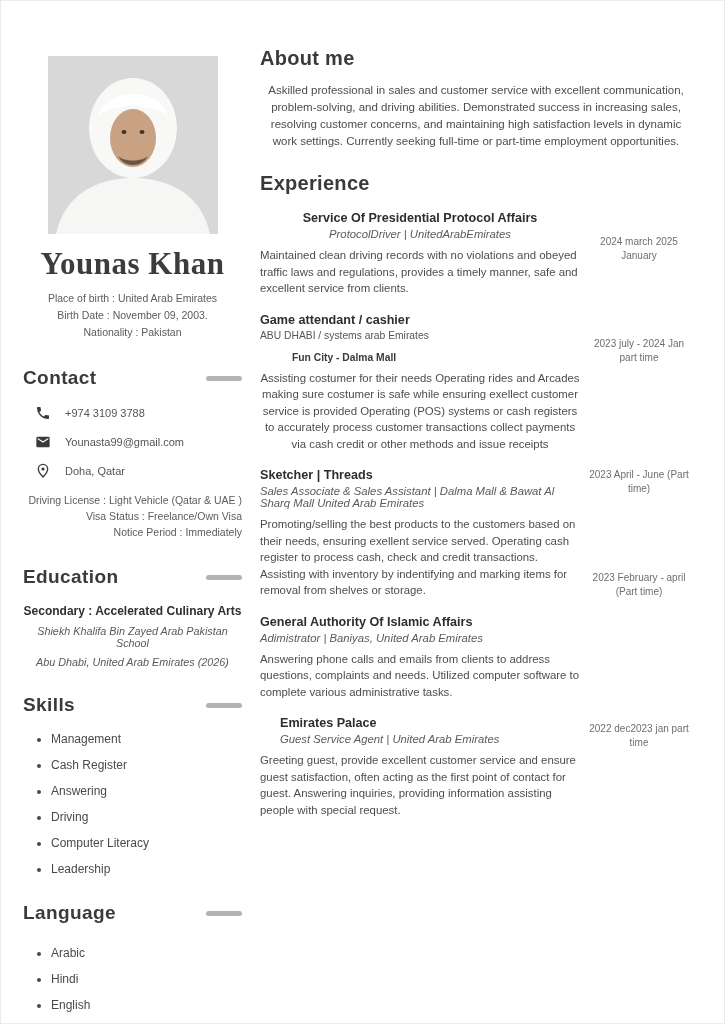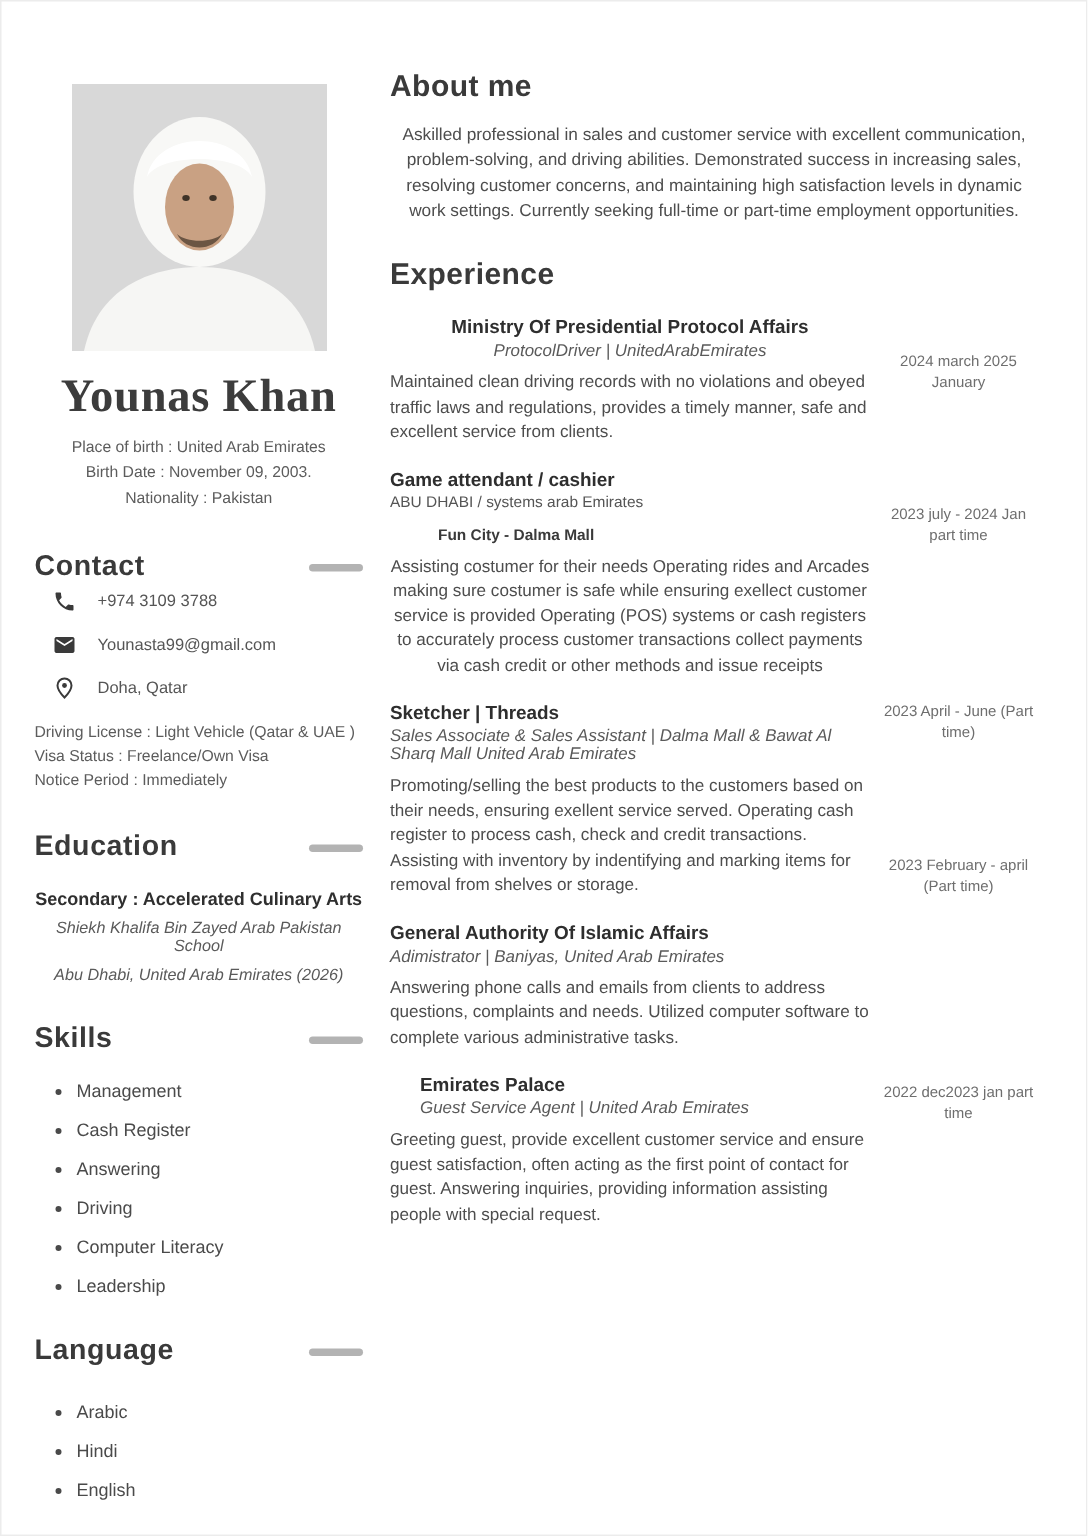--- a/index.html
+++ b/index.html
@@ -60,30 +60,30 @@
     font-weight: 700;
     color: #3a3a3a;
     letter-spacing: 0.4px;
   }
   .dash {
     width: 36px;
     height: 5px;
     background: #b3b3b3;
     border-radius: 3px;
   }
-  .contact-list { margin-top: 4px; padding-left: 12px; }
+  .contact-list { margin-top: 16px; padding-left: 12px; }
   .c-row {
     display: flex;
     align-items: center;
     margin-bottom: 13px;
   }
   .c-icon { width: 16px; height: 16px; margin-right: 14px; flex-shrink: 0; }
   .c-icon svg { display: block; }
   .c-text { font-size: 11px; color: #555555; }
-  .notes { margin-top: 12px; text-align: left; }
+  .notes { margin-top: 12px; text-align: right; }
   .notes .nline { font-size: 10.5px; color: #5c5c5c; line-height: 16px; }
 
   .edu-program {
     margin-top: 16px;
     text-align: center;
     font-size: 12px;
     font-weight: 700;
     color: #2f2f2f;
   }
   .edu-school, .edu-loc {
@@ -278,21 +278,21 @@
 
   <main class="right-col">
 
     <h2 class="r-heading">About me</h2>
     <p class="about-text">Askilled professional in sales and customer service with excellent communication, problem-solving, and driving abilities. Demonstrated success in increasing sales, resolving customer concerns, and maintaining high satisfaction levels in dynamic work settings. Currently seeking full-time or part-time employment opportunities.</p>
 
     <h2 class="r-heading exp-heading">Experience</h2>
 
     <div class="job">
       <div class="job-main">
-        <div class="job-title center">Ministry Of Presidential Protocol Affairs</div>
+        <div class="job-title center">Service Of Presidential Protocol Affairs</div>
         <div class="job-role center">ProtocolDriver | UnitedArabEmirates</div>
         <div class="job-desc">Maintained clean driving records with no violations and obeyed traffic laws and regulations, provides a timely manner, safe and excellent service from clients.</div>
       </div>
       <div class="job-date pt">2024 march 2025 January</div>
     </div>
 
     <div class="job">
       <div class="job-main">
         <div class="job-title">Game attendant / cashier</div>
         <div class="job-role role-plain">ABU DHABI / systems arab Emirates</div>

